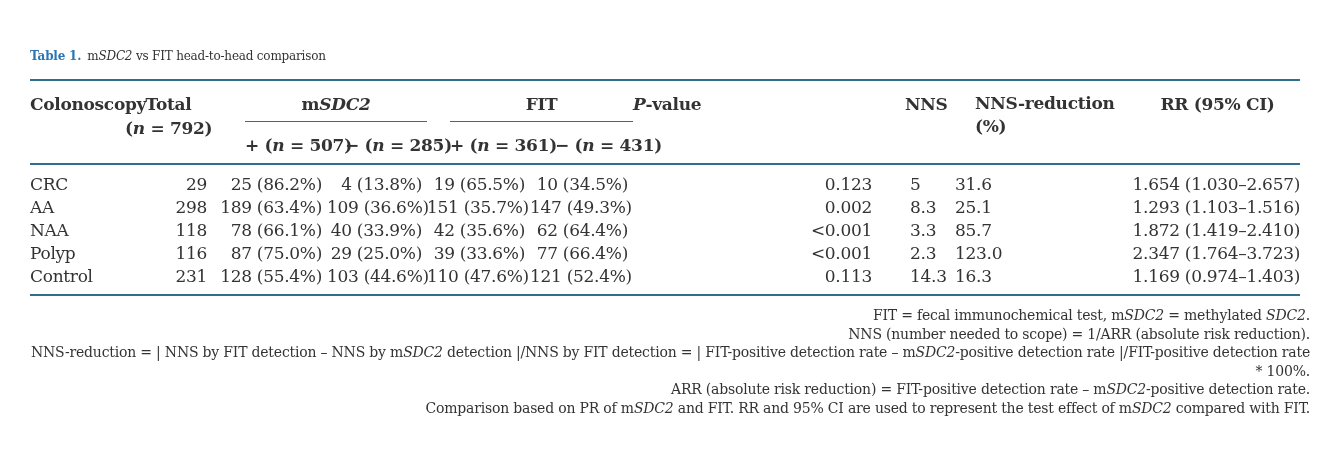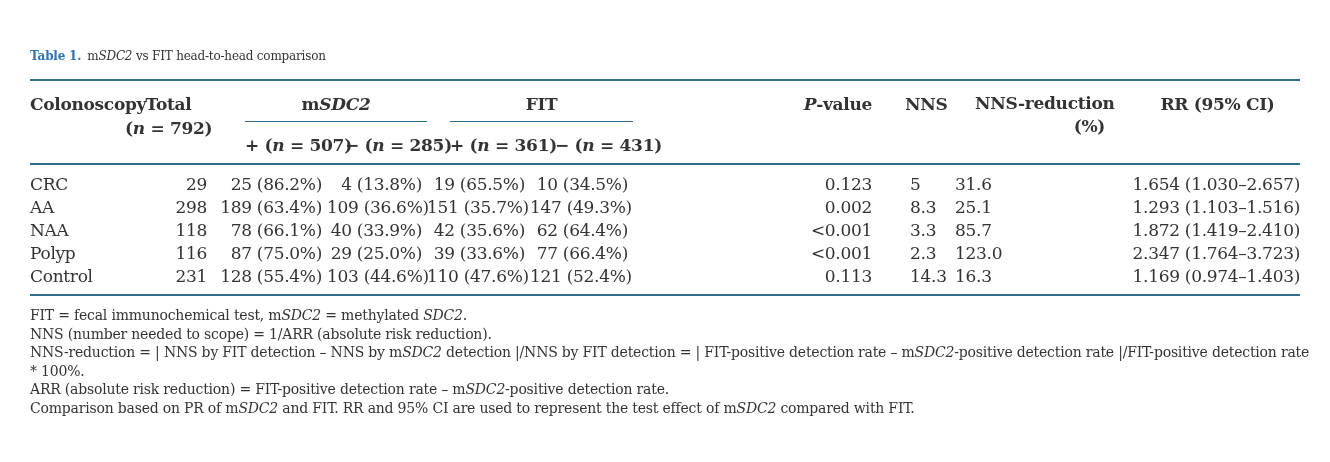--- a/index.html
+++ b/index.html
@@ -24,41 +24,41 @@
     font-size:17px;letter-spacing:-0.3px;
   }
   th,td{padding:0;white-space:nowrap;overflow:visible;font-weight:normal;}
   thead th{font-weight:bold;vertical-align:top;text-align:left;padding-top:11px;line-height:24px;}
   th.colono{padding-left:0;}
   th.total{text-align:center;}
   th.grp{padding-top:11px;}
   .grp-inner{text-align:center;border-bottom:1.5px solid var(--rule);padding-bottom:5px;}
   .grp-inner.msdc2{margin-left:33px;}
   .grp-inner.fit{margin-left:23px;}
-  th.pval{text-align:right;padding-right:5px;}
+  th.pval{text-align:left;padding-right:5px;}
   th.nns{padding-left:28px;}
-  th.nnsred{text-align:right;padding-left:20px;line-height:23px;}
+  th.nnsred{text-align:left;padding-left:20px;line-height:23px;}
   th.rr{text-align:center;padding-left:30px;}
   tr.h2 th{height:42px;padding-top:12px;line-height:22px;}
   th.s3{padding-left:33px;}
   th.s4{padding-left:18px;}
   th.s5{padding-left:23px;}
   th.s6{padding-left:25px;}
 
   tbody td{height:23px;vertical-align:middle;line-height:23px;}
   tbody tr:first-child td{border-top:2px solid var(--rule);padding-top:8px;}
   tbody tr:last-child td{border-bottom:2px solid var(--rule);padding-bottom:6px;}
   td.c-label{font-weight:normal;text-align:left;}
   td.num{text-align:right;padding-right:5px;}
   td.c-nns{text-align:left;padding-left:33px;}
   td.c-nnsred{text-align:left;padding-right:35px;}
   td.c-rr{text-align:right;padding-right:0;}
 
   .footnotes{position:absolute;left:30px;top:306px;width:1280px;font-size:14px;line-height:18.5px;letter-spacing:-0.2px;}
-  .footnotes p{margin:0;}
+  .footnotes p{margin:0;text-align:right;}
 </style>
 </head>
 <body>
 
 <div class="caption">
   <span class="tlabel">Table 1.</span><span><span>m</span><i>SDC2</i><span> vs FIT head-to-head comparison</span></span>
 </div>
 
 <table>
   <colgroup>

